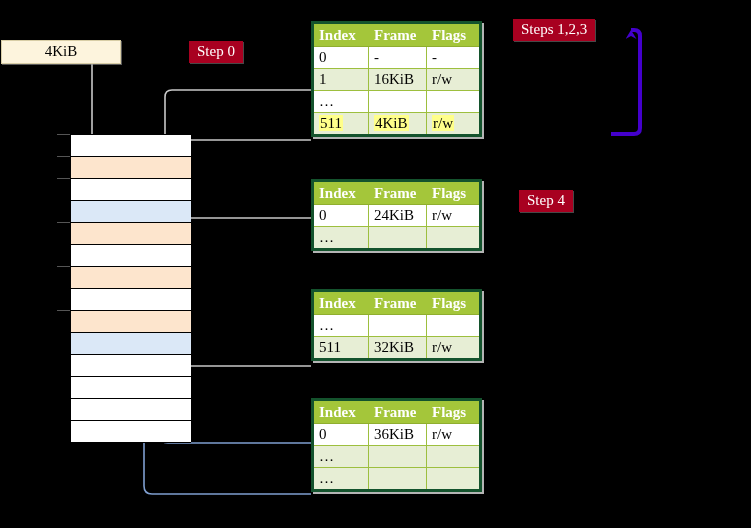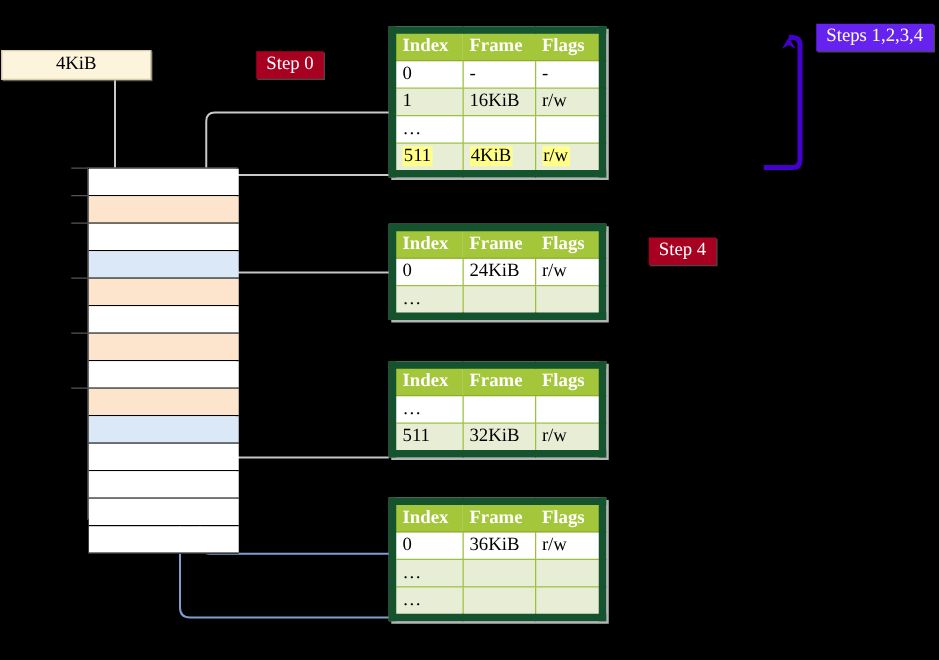--- a/index.html
+++ b/index.html
@@ -16,21 +16,21 @@
     font-family: "Liberation Serif", serif;
   }
 
   
   .pt {
     position: absolute;
     border-collapse: collapse;
     border-spacing: 0;
     background: #ffffff;
     box-shadow: 2px 2px 0 0 rgba(190,190,190,0.95);
-    border: 6px solid #14532d;
+    border: 3px solid #14532d;
   }
   .pt td, .pt th {
     border: 1px solid #9dbf3e;
     padding: 1px 5px 2px 5px;
     font-size: 15px;
     line-height: 18px;
     height: 21px;
     vertical-align: middle;
     color: #000000;
     font-family: "Liberation Serif", serif;
@@ -184,28 +184,28 @@
       <div class="memrow mem-orange" style="top: 132px;"></div>
       <div class="memrow mem-white" style="top: 154px;"></div>
       <div class="memrow mem-orange" style="top: 176px;"></div>
       <div class="memrow mem-blue" style="top: 198px;"></div>
       <div class="memrow mem-white" style="top: 220px;"></div>
       <div class="memrow mem-white" style="top: 242px;"></div>
       <div class="memrow mem-white" style="top: 264px;"></div>
       <div class="memrow mem-white" style="top: 286px;"></div>
     </div>
 
-  <div class="badge badge-red" style="left:205px; top:41px;">
+  <div class="badge badge-red" style="left:189px; top:41px;">
     <span>Step 0</span>
   </div>
 
-
-  <div class="badge badge-blue" style="left:653px; top:19px;">
-    <span>Steps 1,2,3,4</span>
-  </div>
+  <div class="badge badge-red" style="left:513px; top:19px;">
+    <span>Steps 1,2,3</span>
+  </div>
+
 
   <div class="badge badge-red" style="left:519px; top:158px;margin-top:32px;">
     <span>Step 4</span>
   </div>
 
   <table class="pt" id="tbl-0" style="left:311px; top:21px;">
       <thead>
         <tr>
           <th class="col-index">Index</th>
           <th class="col-frame">Frame</th>

